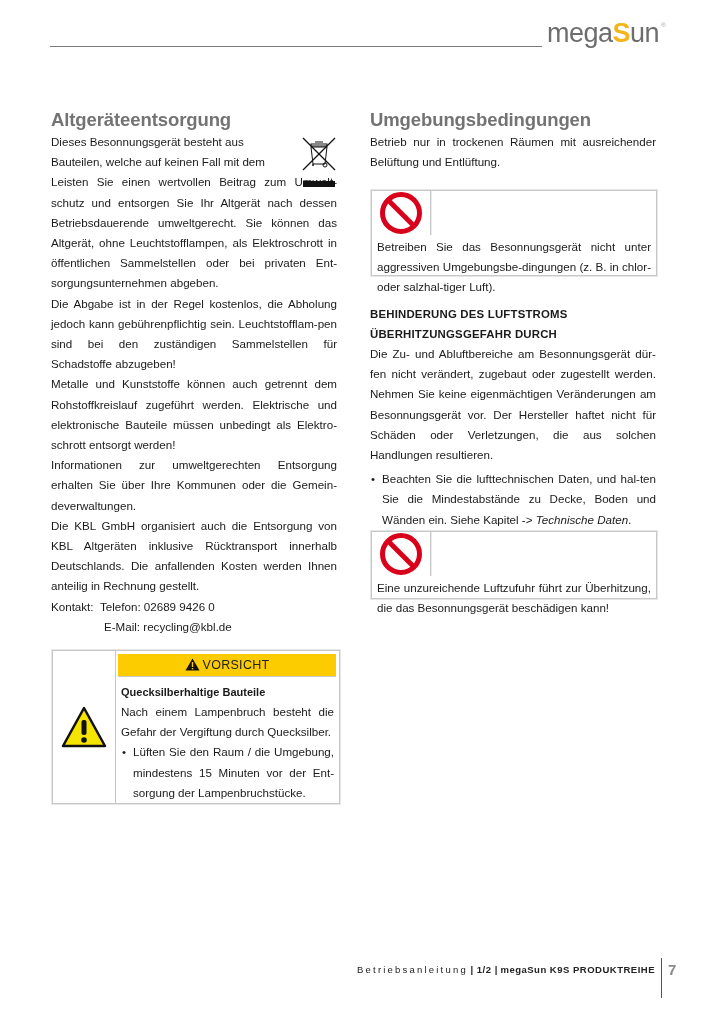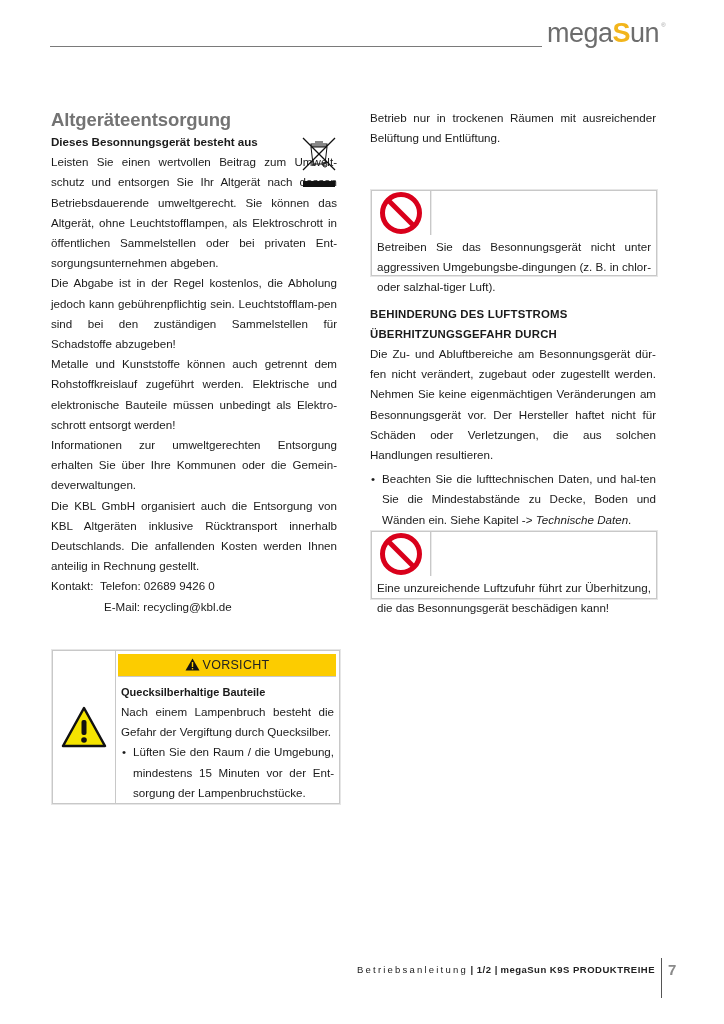--- a/index.html
+++ b/index.html
@@ -13,21 +13,21 @@
   .col { position: absolute; top: 108px; width: 286px; }
   .col-left { left: 51px; }
   .col-right { left: 370px; }
 
   h2 { margin: 0; color: #737373; font-size: 18.5px; font-weight: bold; line-height: 24px; letter-spacing: -0.1px; }
   p.body { margin: 0; font-size: 11.6px; line-height: 20.2px; text-align: justify; }
   .nojust { text-align: left !important; }
 
   .disposal-wrap { position: relative; }
   .disposal-icon { position: absolute; right: 0; top: 5px; width: 36px; height: 52px; }
-  .narrow { width: 240px; font-weight: bold; }
+  .narrow { width: 240px; }
 
   .subhead { margin: 0; font-size: 11.4px; font-weight: bold; line-height: 20px; letter-spacing: 0.2px; }
 
   .bullet { position: relative; padding-left: 12px; font-size: 11.6px; line-height: 20.2px; text-align: justify; }
   .bullet::before { content: "•"; position: absolute; left: 1px; top: 0; }
 
   .notice { position: absolute; border: 1px solid #c8c8c8; box-shadow: 0 0 0 1px #e6e6e6; display: flex; background: #fff; flex-direction: column; }
   .notice .ic { width: 58px; border-right: 1px solid #c8c8c8; display: flex; align-items: center; justify-content: center; box-shadow: 1px 0 0 #eaeaea; }
   .notice .tx { flex: 1; padding: 2px 5px 2px 5px; font-size: 11.6px; line-height: 20.2px; text-align: justify; }
 
@@ -60,20 +60,21 @@
       <line x1="2" y1="1" x2="34" y2="33" stroke="#111" stroke-width="1.2"></line>
       <line x1="34" y1="1" x2="2" y2="33" stroke="#111" stroke-width="1.2"></line>
       <rect x="10" y="7" width="16" height="2" fill="none" stroke="#111" stroke-width="1"></rect>
       <path d="M10 10 L12 27 L24 27 L26 10 Z" fill="none" stroke="#111" stroke-width="1"></path>
       <line x1="14" y1="5" x2="22" y2="5" stroke="#111" stroke-width="1"></line>
       <circle cx="24" cy="28" r="2" fill="none" stroke="#111" stroke-width="1"></circle>
       <circle cx="12" cy="28" r="1" fill="#111"></circle>
       <rect x="2" y="44" width="32" height="6" fill="#111"></rect>
     </svg>
     <p class="body nojust narrow">Dieses Besonnungsgerät besteht aus</p>
+    <p class="body nojust narrow">Bauteilen, welche auf keinen Fall mit dem</p>
   </div>
   <p class="body">Leisten Sie einen wertvollen Beitrag zum Umwelt-schutz und entsorgen Sie Ihr Altgerät nach dessen Betriebsdauerende umweltgerecht. Sie können das Altgerät, ohne Leuchtstofflampen, als Elektroschrott in öffentlichen Sammelstellen oder bei privaten Ent-sorgungsunternehmen abgeben.</p>
   <p class="body">Die Abgabe ist in der Regel kostenlos, die Abholung jedoch kann gebührenpflichtig sein. Leuchtstofflam-pen sind bei den zuständigen Sammelstellen für Schadstoffe abzugeben!</p>
   <p class="body">Metalle und Kunststoffe können auch getrennt dem Rohstoffkreislauf zugeführt werden. Elektrische und elektronische Bauteile müssen unbedingt als Elektro-schrott entsorgt werden!</p>
   <p class="body">Informationen zur umweltgerechten Entsorgung erhalten Sie über Ihre Kommunen oder die Gemein-deverwaltungen.</p>
   <p class="body">Die KBL GmbH organisiert auch die Entsorgung von KBL Altgeräten inklusive Rücktransport innerhalb Deutschlands. Die anfallenden Kosten werden Ihnen anteilig in Rechnung gestellt.</p>
   <p class="body nojust">
     <span>Kontakt:</span>&nbsp;&nbsp;<span>Telefon: 02689 9426 0</span>
   </p>
   <p class="body nojust" style="padding-left:53px">E-Mail: recycling@kbl.de</p>
@@ -98,20 +99,21 @@
     </div>
     <div class="content">
       <div class="title">Quecksilberhaltige Bauteile</div>
       <p class="body">Nach einem Lampenbruch besteht die Gefahr der Vergiftung durch Quecksilber.</p>
       <div class="bullet">Lüften Sie den Raum / die Umgebung, mindestens 15 Minuten vor der Ent-sorgung der Lampenbruchstücke.</div>
     </div>
   </div>
 </div>
 
 <div class="col col-right">
+  <h2>Umgebungsbedingungen</h2>
   <p class="body">Betrieb nur in trockenen Räumen mit ausreichender Belüftung und Entlüftung.</p>
 </div>
 
 <div class="notice" style="left:371px; top:190px; width:284px; height:84px;">
   <div class="ic">
     <svg width="44" height="44" viewBox="0 0 44 44">
       <circle cx="22" cy="22" r="18.5" fill="#fff" stroke="#d9001b" stroke-width="5"></circle>
       <line x1="9" y1="9" x2="35" y2="35" stroke="#d9001b" stroke-width="5"></line>
     </svg>
   </div>

